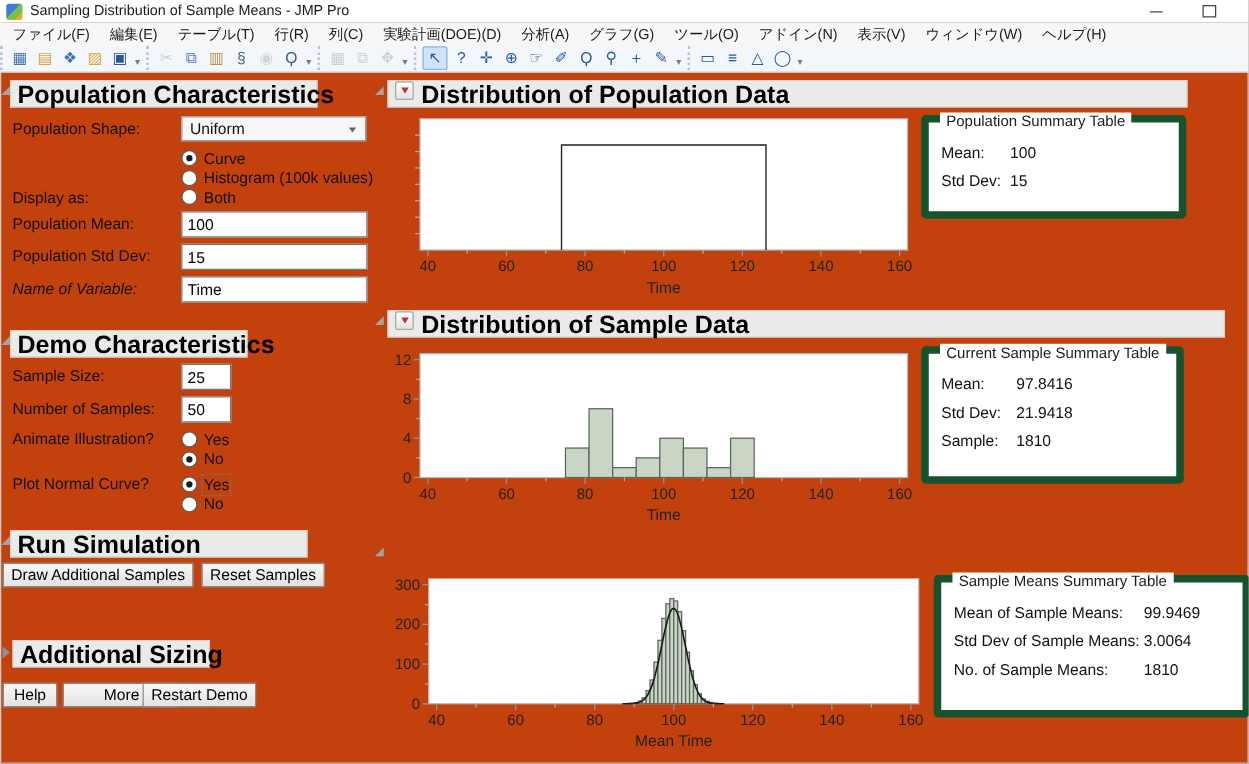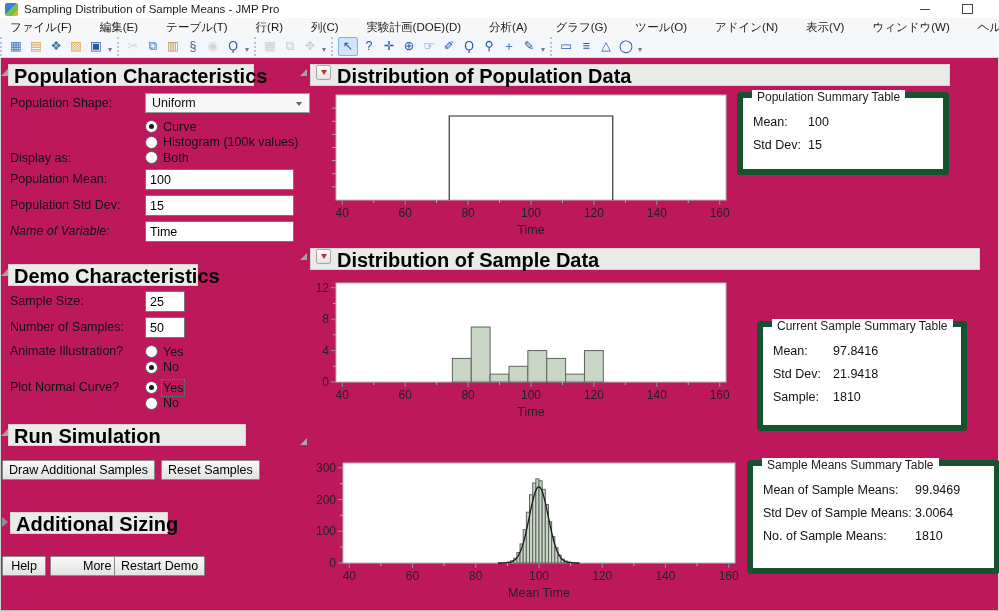--- a/index.html
+++ b/index.html
@@ -1,30 +1,30 @@
 <!DOCTYPE html>
 <html><head>
 <meta charset="utf-8">
 <style>
   html,body{margin:0;padding:0;background:#d6d6d6;}
-  #app{position:relative;width:999px;height:611px;background:#be185d;overflow:hidden;
+  #app{position:relative;width:999px;height:611px;background:#c2410c;overflow:hidden;
        font-family:"Liberation Sans",sans-serif;color:#111;
        box-shadow:inset 0 -1px 0 #b8b8b8, inset -1px 0 0 #d0d0d0, inset 1px 0 0 #d0d0d0;}
 
   
   .titlebar{position:absolute;top:0;left:0;right:0;height:18px;background:#fff;}
   .app-icon{position:absolute;left:5px;top:3px;width:13px;height:13px;border-radius:2px;
             background:linear-gradient(135deg,#3f7fd2 0 45%,#79c143 45% 75%,#f0a632 75%);}
   .title-text{position:absolute;left:24px;top:3px;font-size:11.5px;color:#1a1a1a;white-space:nowrap;}
   .win-btn{position:absolute;top:0;width:34px;height:18px;display:flex;align-items:center;justify-content:center;}
   .glyph-min{width:10px;border-top:1.5px solid #444;}
   .glyph-max{width:9px;height:8px;border:1.5px solid #444;}
 
   
-  .menubar{position:absolute;top:18px;left:0;right:0;height:18px;background:#f7f7f7;display:flex;padding-left:2px;gap:12px;}
+  .menubar{position:absolute;top:18px;left:0;right:0;height:18px;background:#f7f7f7;display:flex;padding-left:2px;}
   .menu-item{font-size:11.5px;padding:2px 8px;color:#1a1a1a;white-space:nowrap;}
 
   
   .toolbar{position:absolute;top:36px;left:0;right:0;height:21px;background:#f3f6fb;
            border-bottom:1px solid #d7dde6;display:flex;align-items:center;}
   .tb-group{display:flex;align-items:center;height:19px;padding:0 5px 0 4px;border-left:2px dotted #b9c3d1;}
   .tb-icon{width:18px;height:17px;display:flex;align-items:center;justify-content:center;
            font-size:12.5px;line-height:1;margin:0 1px;}
   .tb-icon.disabled{opacity:.38;filter:grayscale(1);}
   .tb-icon.selected{background:#cfe4f8;border:1px solid #85b4e2;border-radius:2px;}
@@ -49,21 +49,21 @@
           border-left:3.5px solid transparent;border-right:3.5px solid transparent;border-top:4px solid #666;}
   .radio-col{position:absolute;display:flex;flex-direction:column;}
   .radio-row{display:flex;align-items:center;height:15.5px;gap:5px;font-size:12.5px;white-space:nowrap;}
   .rb{width:11px;height:11px;border:1px solid #5c5c5c;border-radius:50%;background:#fff;
       display:flex;align-items:center;justify-content:center;flex:0 0 auto;}
   .rb .dot{width:5px;height:5px;border-radius:50%;background:#1a1a1a;display:none;}
   .radio-row.sel .rb .dot{display:block;}
   .radio-row.focused .rb-label{outline:1px dotted #777;outline-offset:1px;}
   .btn{position:absolute;height:20px;border:1px solid #8a8a8a;background:linear-gradient(#f8f8f8,#e2e2e2);
        font-size:12.5px;font-family:"Liberation Sans",sans-serif;padding:0 6px;color:#000;
-       display:inline-flex;align-items:center;white-space:nowrap;border-radius:1px;margin-top:10px;}
+       display:inline-flex;align-items:center;white-space:nowrap;border-radius:1px;}
 
   
   .groupbox{position:absolute;border:6px solid #14532d;border-radius:4px;background:#fff;}
   .gb-title{position:absolute;top:-8px;left:9px;background:#fff;padding:0 5px;font-size:12px;color:#1c1c1c;white-space:nowrap;}
   .gb-rows{position:absolute;left:10px;top:12px;right:4px;}
   .sum-row{display:flex;align-items:center;height:23px;font-size:12.5px;}
   .sum-label{flex:0 0 auto;}
   .sum-value{white-space:nowrap;}
 
   svg{position:absolute;overflow:visible;}
@@ -146,21 +146,21 @@
         <span class="tb-overflow">▾</span>
       </div>
     </div>
 
   <span class="tri-open" style="left:1px;top:69px;"></span>
   <div class="hdr-strip" style="left:8px;top:64px;width:234px;">
     <span>Population Characteristics</span>
   </div>
 
   <span class="lbl" style="left:10px;top:96px;">Population Shape:</span>
-  <div class="select" style="left:145px;top:93px;width:165px;">
+  <div class="select" style="left:145px;top:93px;width:148px;">
     <span>Uniform</span>
     <span class="chev"></span>
   </div>
 
   <span class="lbl" style="left:10px;top:119px;margin-top:32px;">Display as:</span>
   <div class="radio-col" style="left:145px;top:119px;">
       <label class="radio-row sel">
         <span class="rb">
           <span class="dot"></span>
         </span>
@@ -336,21 +336,21 @@
       <line x1="15" y1="67.57142857142857" x2="20" y2="67.57142857142857" stroke="#8f9699" stroke-width="1"></line>
       <text x="13" y="71.57142857142857" text-anchor="end" font-size="12" fill="#222">4</text>
       <line x1="15" y1="36.142857142857146" x2="20" y2="36.142857142857146" stroke="#8f9699" stroke-width="1"></line>
       <text x="13" y="40.142857142857146" text-anchor="end" font-size="12" fill="#222">8</text>
       <line x1="15" y1="4.714285714285708" x2="20" y2="4.714285714285708" stroke="#8f9699" stroke-width="1"></line>
       <text x="13" y="8.714285714285708" text-anchor="end" font-size="12" fill="#222">12</text>
       <line x1="17" y1="83.28571428571429" x2="20" y2="83.28571428571429" stroke="#a8aeb1" stroke-width="1"></line>
       <line x1="17" y1="51.85714285714285" x2="20" y2="51.85714285714285" stroke="#a8aeb1" stroke-width="1"></line>
       <line x1="17" y1="20.428571428571423" x2="20" y2="20.428571428571423" stroke="#a8aeb1" stroke-width="1"></line>
     </svg>
-  <div class="groupbox" style="left:757px;top:277px;width:198px;height:98px;margin-top:44px;">
+  <div class="groupbox" style="left:737px;top:277px;width:198px;height:98px;">
     <span class="gb-title">Current Sample Summary Table</span>
     <div class="gb-rows">
         <div class="sum-row">
           <span class="sum-label" style="width: 60px;">Mean:</span>
           <span class="sum-value">97.8416</span>
         </div>
         <div class="sum-row">
           <span class="sum-label" style="width: 60px;">Std Dev:</span>
           <span class="sum-value">21.9418</span>
         </div>

